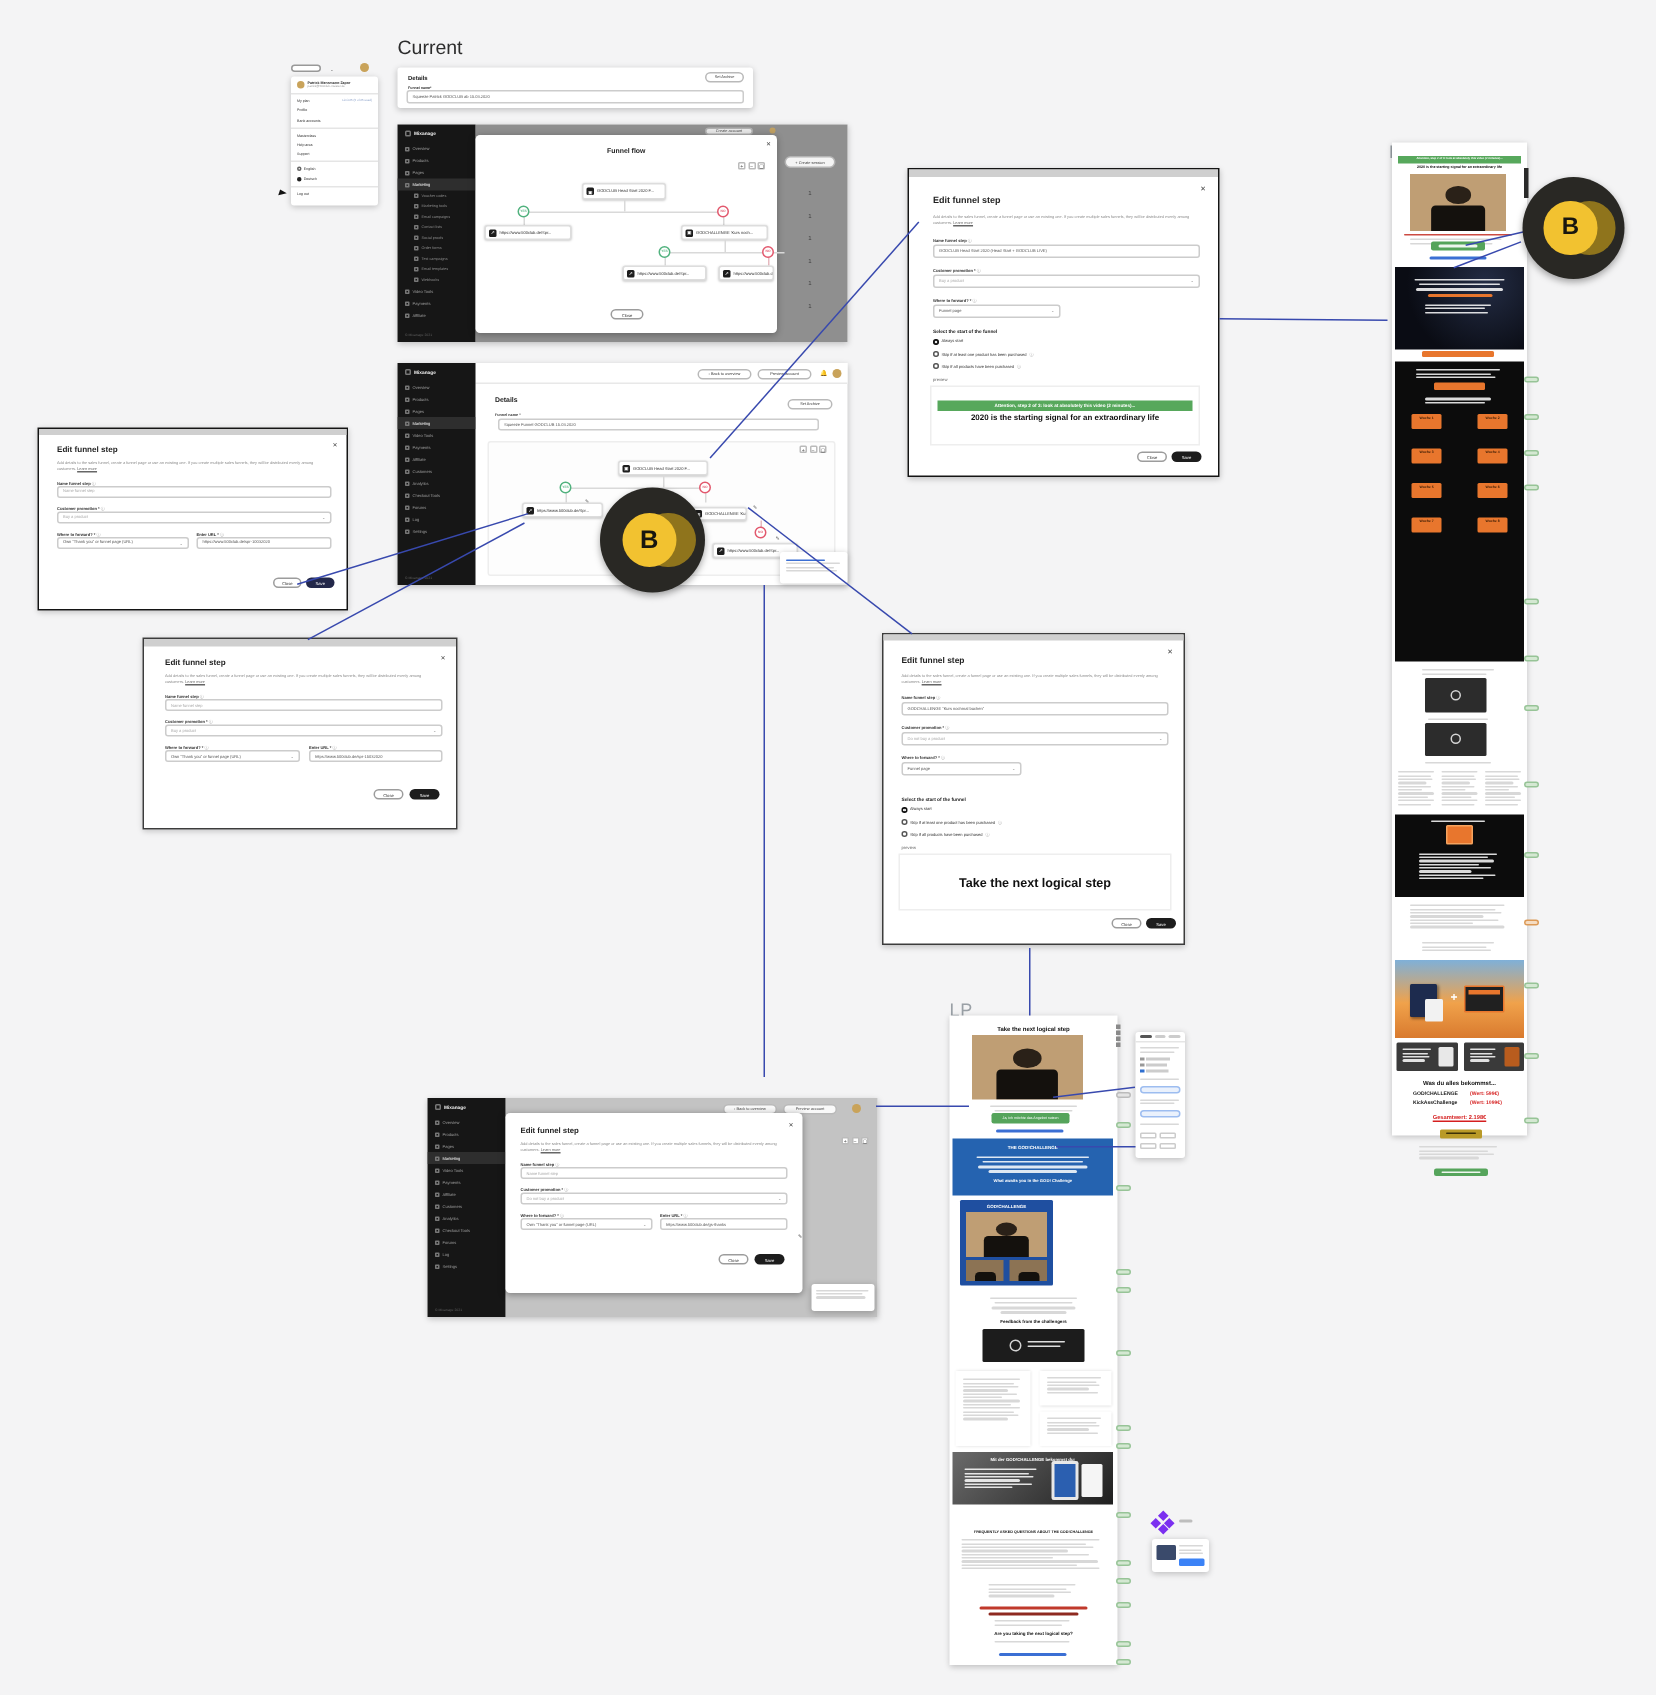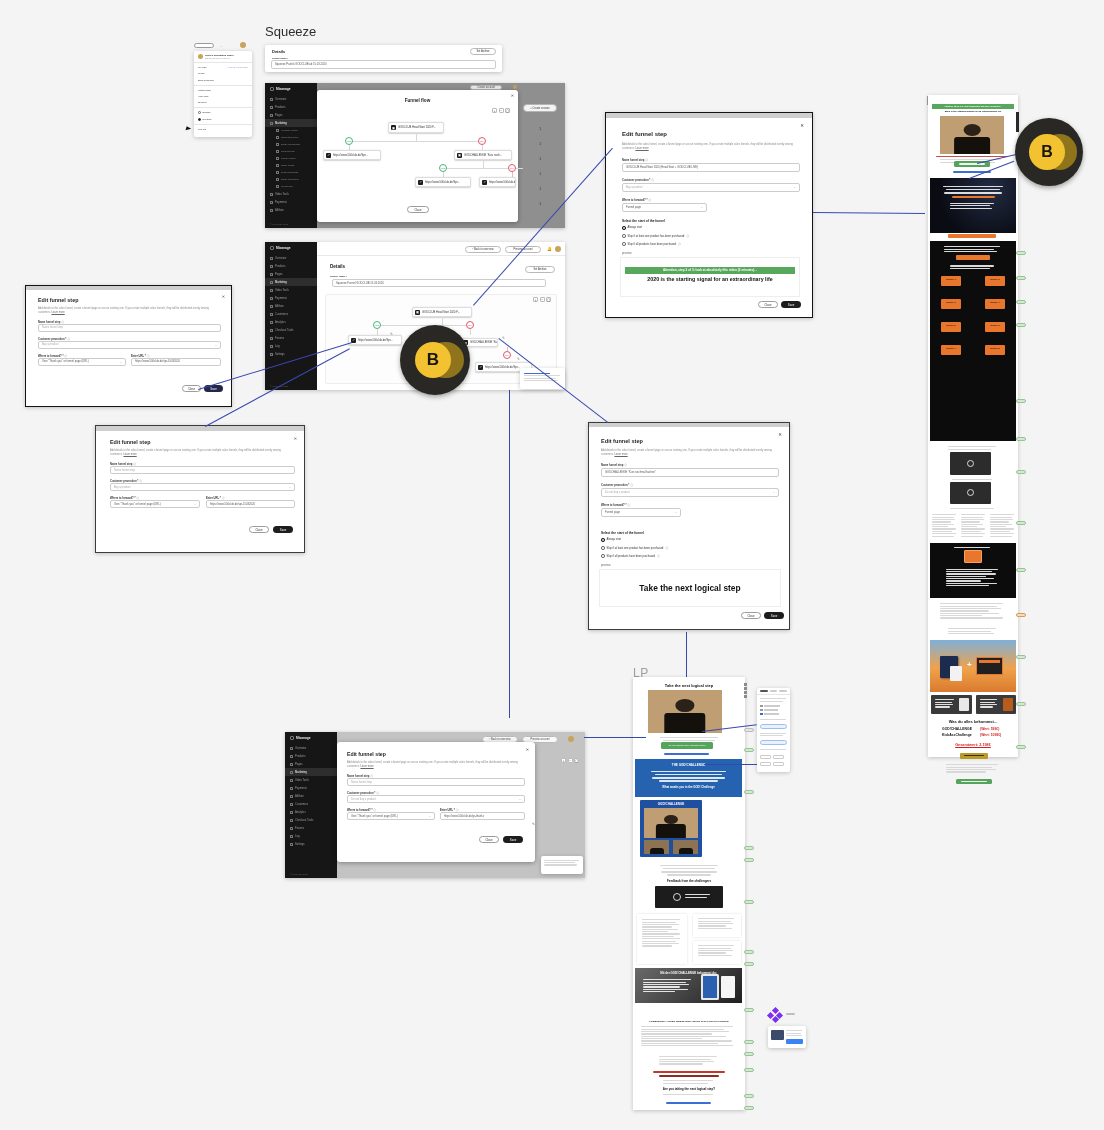--- a/index.html
+++ b/index.html
@@ -78,21 +78,21 @@
 .acct .row{padding:1.6px 4px;white-space:nowrap}
 .acct .hr{border-top:.5px solid #e5e5e5;margin:1.5px 0}
 .mini-sq{width:3px;height:3px;border:.5px solid #666;border-radius:50%;display:inline-block;vertical-align:middle;margin-right:1.5px}
 .mini-sq.fill{background:#222;border-color:#222}
 .cursor{position:absolute;width:0;height:0;border-left:5px solid #111;border-bottom:3px solid transparent;border-top:1px solid transparent;transform:rotate(18deg)}
 .playc{position:absolute;border-radius:50%;border:.8px solid rgba(255,255,255,.8)}
 </style>
 </head>
 <body>
 
-<div class="abs cur-label" style="left:265px;top:24px">Squeeze</div>
+<div class="abs cur-label" style="left:265px;top:24px">Current</div>
 <div class="abs lp-label" style="left:926px;top:94px">LP</div>
 <div class="abs lp-label" style="left:633px;top:666px">LP</div>
 
 <div class="abs" style="left:192px;top:42px;width:62px;height:96px">
   <div class="abs" style="left:2px;top:1px;width:20px;height:5px;border:.6px solid #999;border-radius:3px;background:#fff"></div>
   <div class="abs" style="left:28px;top:2px;font-size:3px;color:#666">⌄</div>
   <div class="avatar" style="left:48px;top:0;width:6px;height:6px"></div>
   <div class="tile acct" style="left:2px;top:9px;width:58px;height:86px;border-radius:2px">
     <div class="row" style="display:flex;gap:2px;align-items:center;padding-top:3px">
       <span class="avatar" style="position:static;width:5px;height:5px;flex:none"></span>

